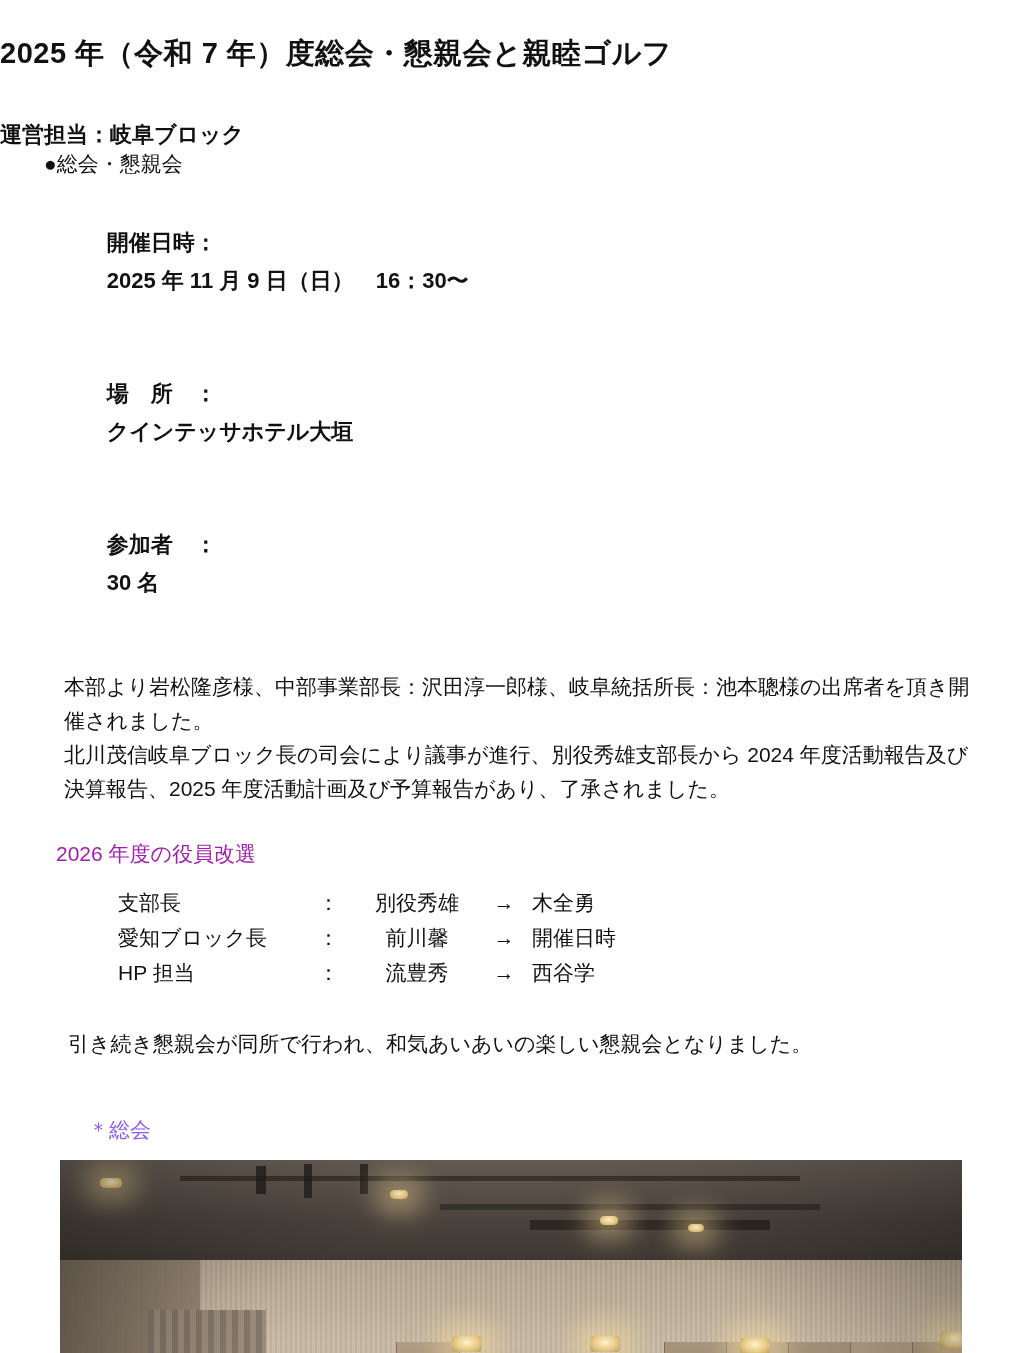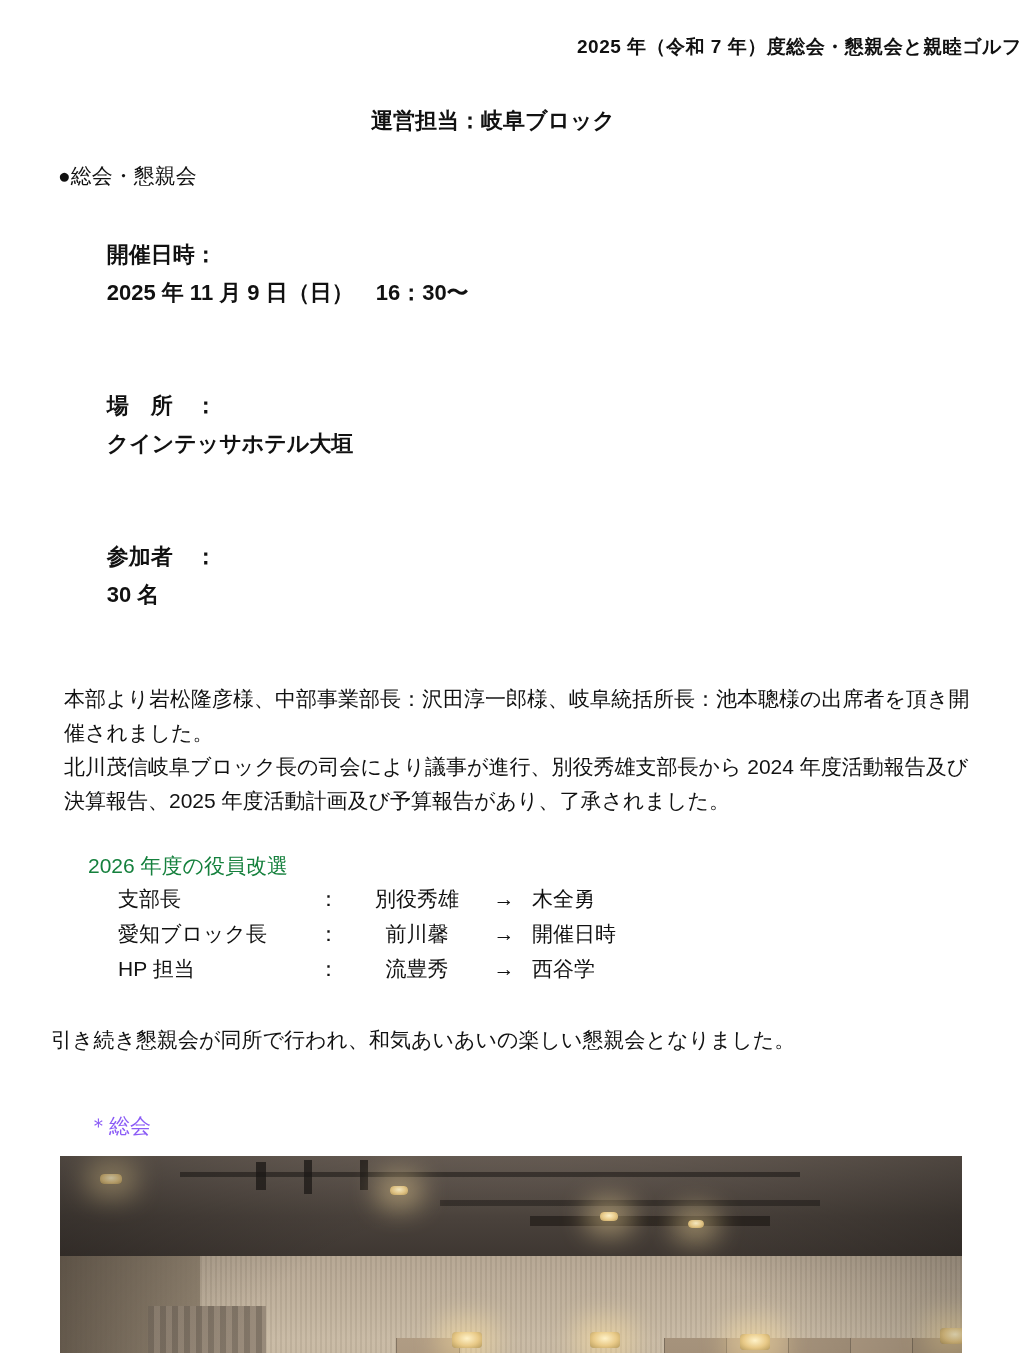--- a/index.html
+++ b/index.html
@@ -16,40 +16,39 @@
     overflow: hidden;
   }
   .page {
     position: relative;
     width: 1022px;
     height: 1353px;
     box-sizing: border-box;
     padding: 0;
   }
   .title {
-    text-align: right;
-    font-size: 19px;
+    text-align: left;
+    font-size: 29px;
     font-weight: bold;
     letter-spacing: 0.5px;
     margin-top: 34px;
     margin-bottom: 0;
     color: #111;
   }
   .organizer {
-    text-align: center;
+    text-align: left;
     font-size: 22px;
     font-weight: bold;
     margin-top: 46px;
     padding-right: 36px;
     color: #111;
   }
   .section-head {
     font-size: 21px;
-    margin-top: 26px;
-    padding-left: 58px;
+    padding-left: 44px;
     color: #111;
   }
   .info-list {
     margin-top: 8px;
     padding-left: 70px;
     font-size: 22px;
     line-height: 1.72;
     color: #111;
   }
   .info-row {
@@ -63,26 +62,26 @@
     font-size: 21px;
     line-height: 1.62;
     color: #111;
   }
   .para {
     margin: 0;
     text-align: left;
   }
   .elect-title {
     margin-top: 34px;
-    padding-left: 88px;
-    font-size: 21px;
-    color: #15803d;
+    padding-left: 56px;
+    font-size: 21px;
+    color: #a21caf;
   }
   .elect-list {
-    margin-top: 2px;
+    margin-top: 18px;
     padding-left: 118px;
     font-size: 21px;
     line-height: 1.66;
     color: #111;
   }
   .elect-row {
     display: flex;
     align-items: baseline;
   }
   .elect-role {
@@ -101,21 +100,21 @@
   .elect-arrow {
     display: inline-block;
     width: 56px;
     text-align: center;
   }
   .elect-to {
     display: inline-block;
   }
   .closing {
     margin-top: 36px;
-    padding-left: 51px;
+    padding-left: 68px;
     padding-right: 50px;
     font-size: 21px;
     line-height: 1.6;
     color: #111;
   }
   .caption {
     margin-top: 56px;
     padding-left: 88px;
     font-size: 21px;
     color: #8b5cf6;

